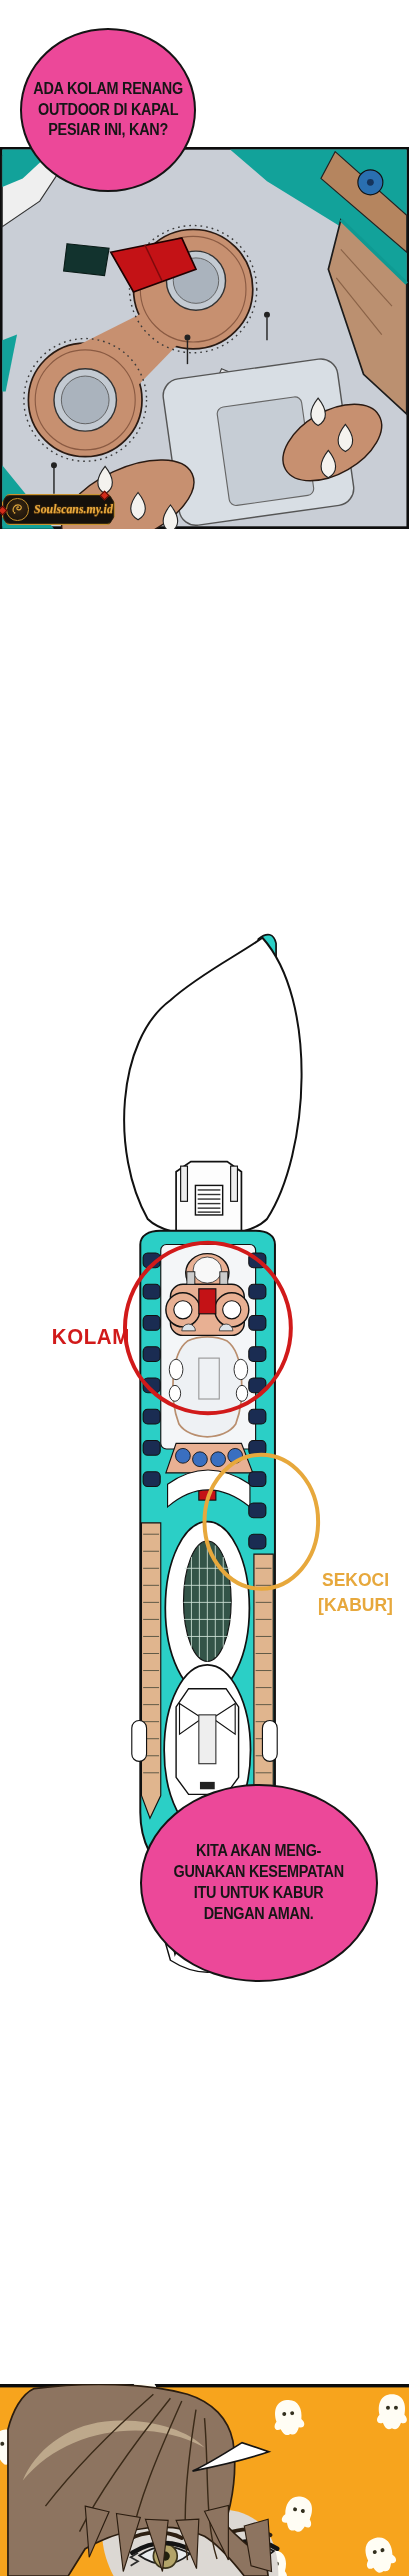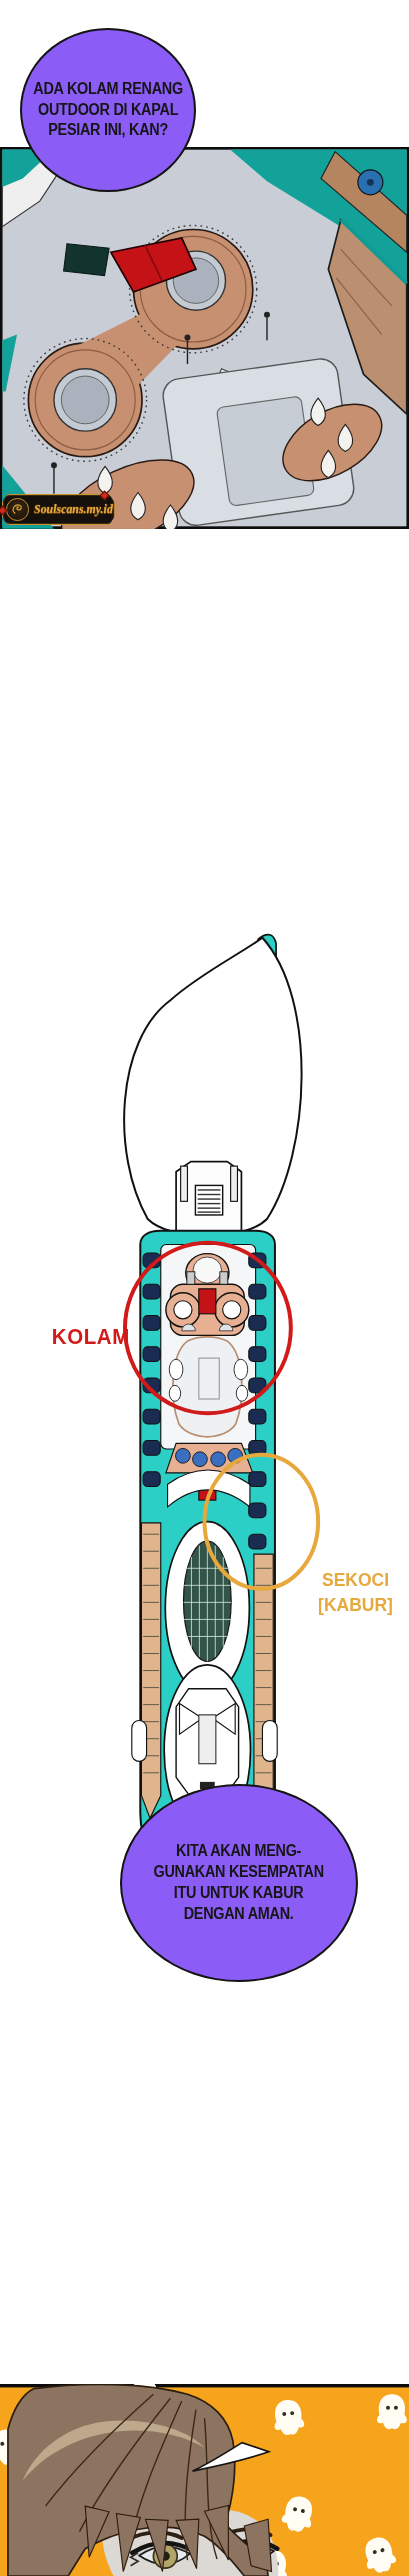--- a/index.html
+++ b/index.html
@@ -1,28 +1,28 @@
 <!DOCTYPE html>
 <html style="--page-bg: #ffffff; --ink: #141414; --teal-deck: #2bcfc6; --teal-water: #12a29a; --tan-structure: #c79070; --ship-tan: #e0b58e; --red-canopy: #c41216; --red-annotation: #d11a1a; --orange-annotation: #e7a83c; --panel-orange: #f7a41d; --navy-lifeboat: #1a2c52; --hair-brown: #8d7460; --hair-highlight: #bda88b; --skin: #dcd8d3; --eye-iris: #b3a469; --watermark-gold: #e9aa3f; --watermark-bg: #15100b;font-size:9px"><head>
 <meta charset="utf-8">
 <style>
   html,body{margin:0;padding:0;background:#fff;}
   #page{position:relative;width:409px;height:2576px;background:var(--page-bg,#fff);overflow:hidden;
         font-family:"Liberation Sans",sans-serif;}
   svg{display:block;}
   .abs{position:absolute;}
-  .bubble{position:absolute;background:#8b5cf6;border:2.3px solid #141414;border-radius:50%;
+  .bubble{position:absolute;background:#ec4899;border:2.3px solid #141414;border-radius:50%;
           display:flex;align-items:center;justify-content:center;text-align:center;
           color:#161616;font-weight:bold;z-index:3;}
   .btext{white-space:pre-line;transform:scaleX(.9);letter-spacing:-0.3px;line-height:1.3;}
   #bubble-1{left:20px;top:28px;width:172px;height:160px;font-size:16px;}
   #bubble-2{left:50px;top:866px;width:211px;height:160px;font-size:15.3px;}
   #bubble-3{left:156px;top:982px;width:245px;height:183px;font-size:14.8px;}
   #bubble-4{left:140px;top:488px;width:157px;height:136px;font-size:14.8px;}
-  #bubble-5{left:120px;top:1784px;width:234px;height:194px;font-size:16px;}
+  #bubble-5{left:140px;top:1784px;width:234px;height:194px;font-size:16px;}
   #bubble-6{left:215px;top:2327px;width:177px;height:133px;font-size:15.3px;}
   .annot{position:absolute;font-weight:bold;z-index:2;white-space:pre-line;text-align:center;}
   #kolam-label{left:50px;top:1324px;width:74px;font-size:21.6px;color:var(--red-annotation,#d11a1a);
                transform:scaleX(.95);letter-spacing:0.6px;}
   #sekoci-label{left:307px;top:1568px;width:97px;font-size:19px;line-height:1.3;
                 color:var(--orange-annotation,#e7a83c);transform:scaleX(.92);}
   
   #watermark{left:1.7px;top:494px;width:113px;height:31px;z-index:4;
              background:var(--watermark-bg,#15100b);
              border:1.1px solid #c8922e;border-radius:8px;

